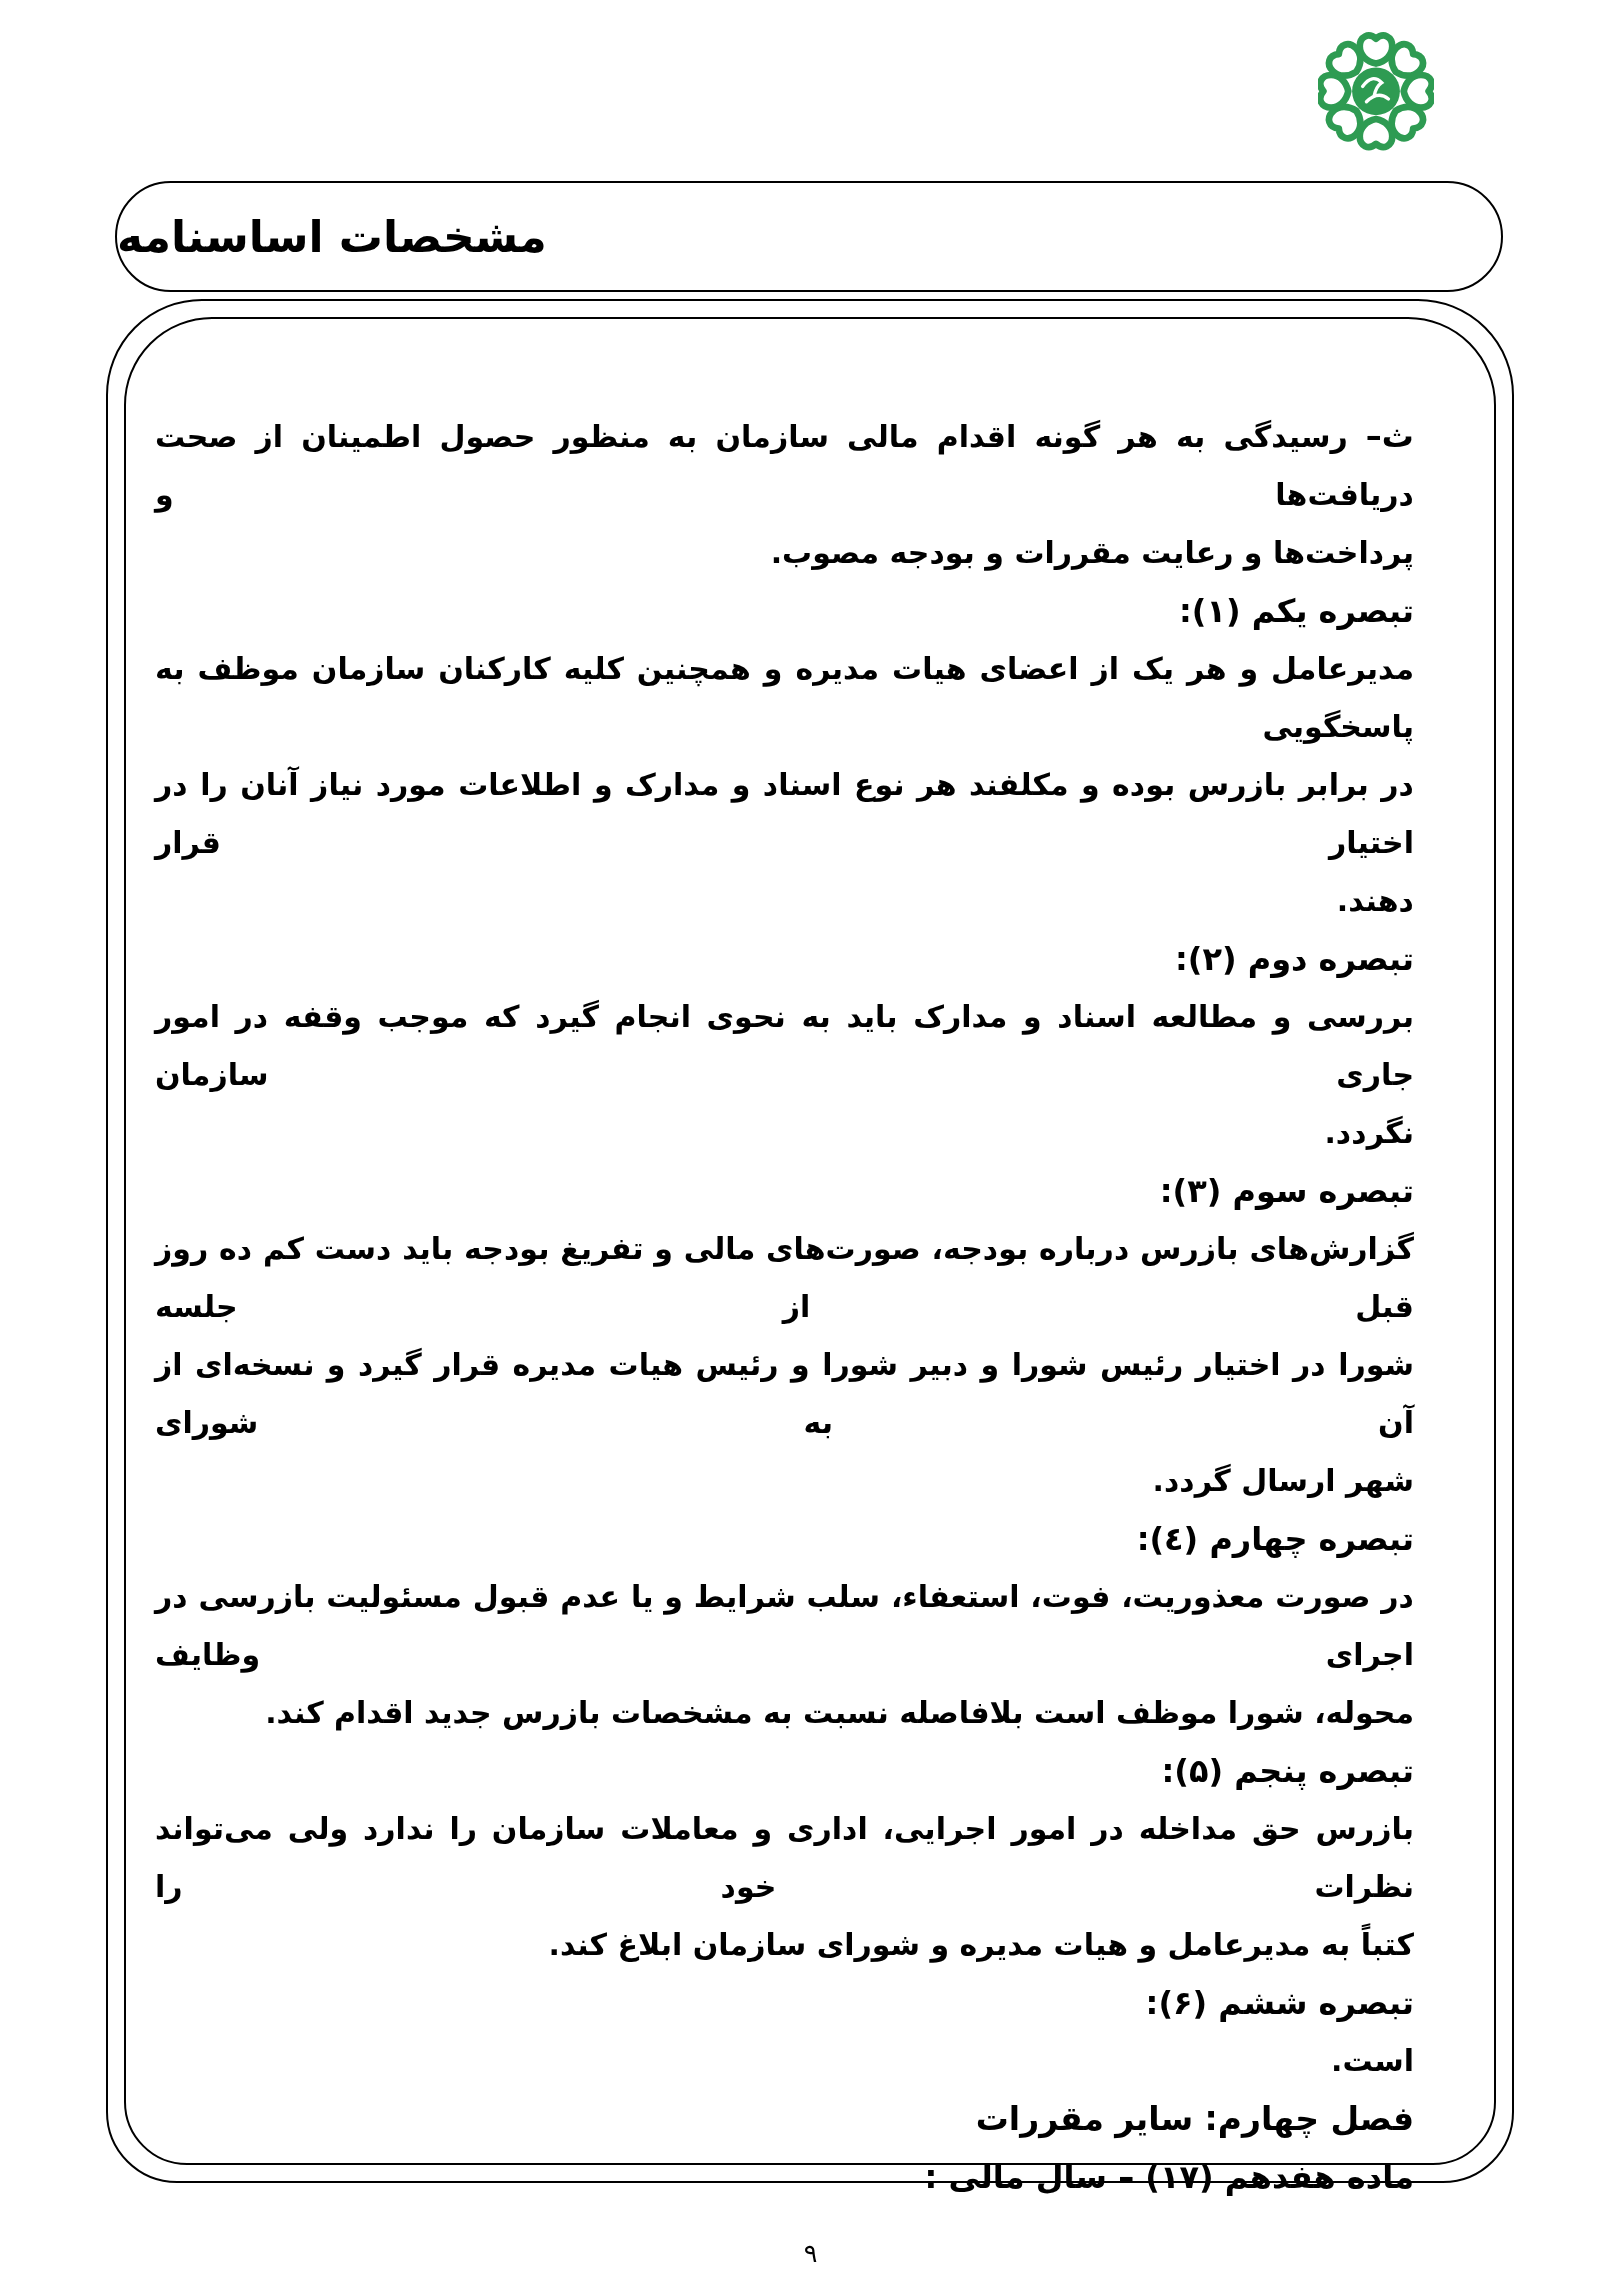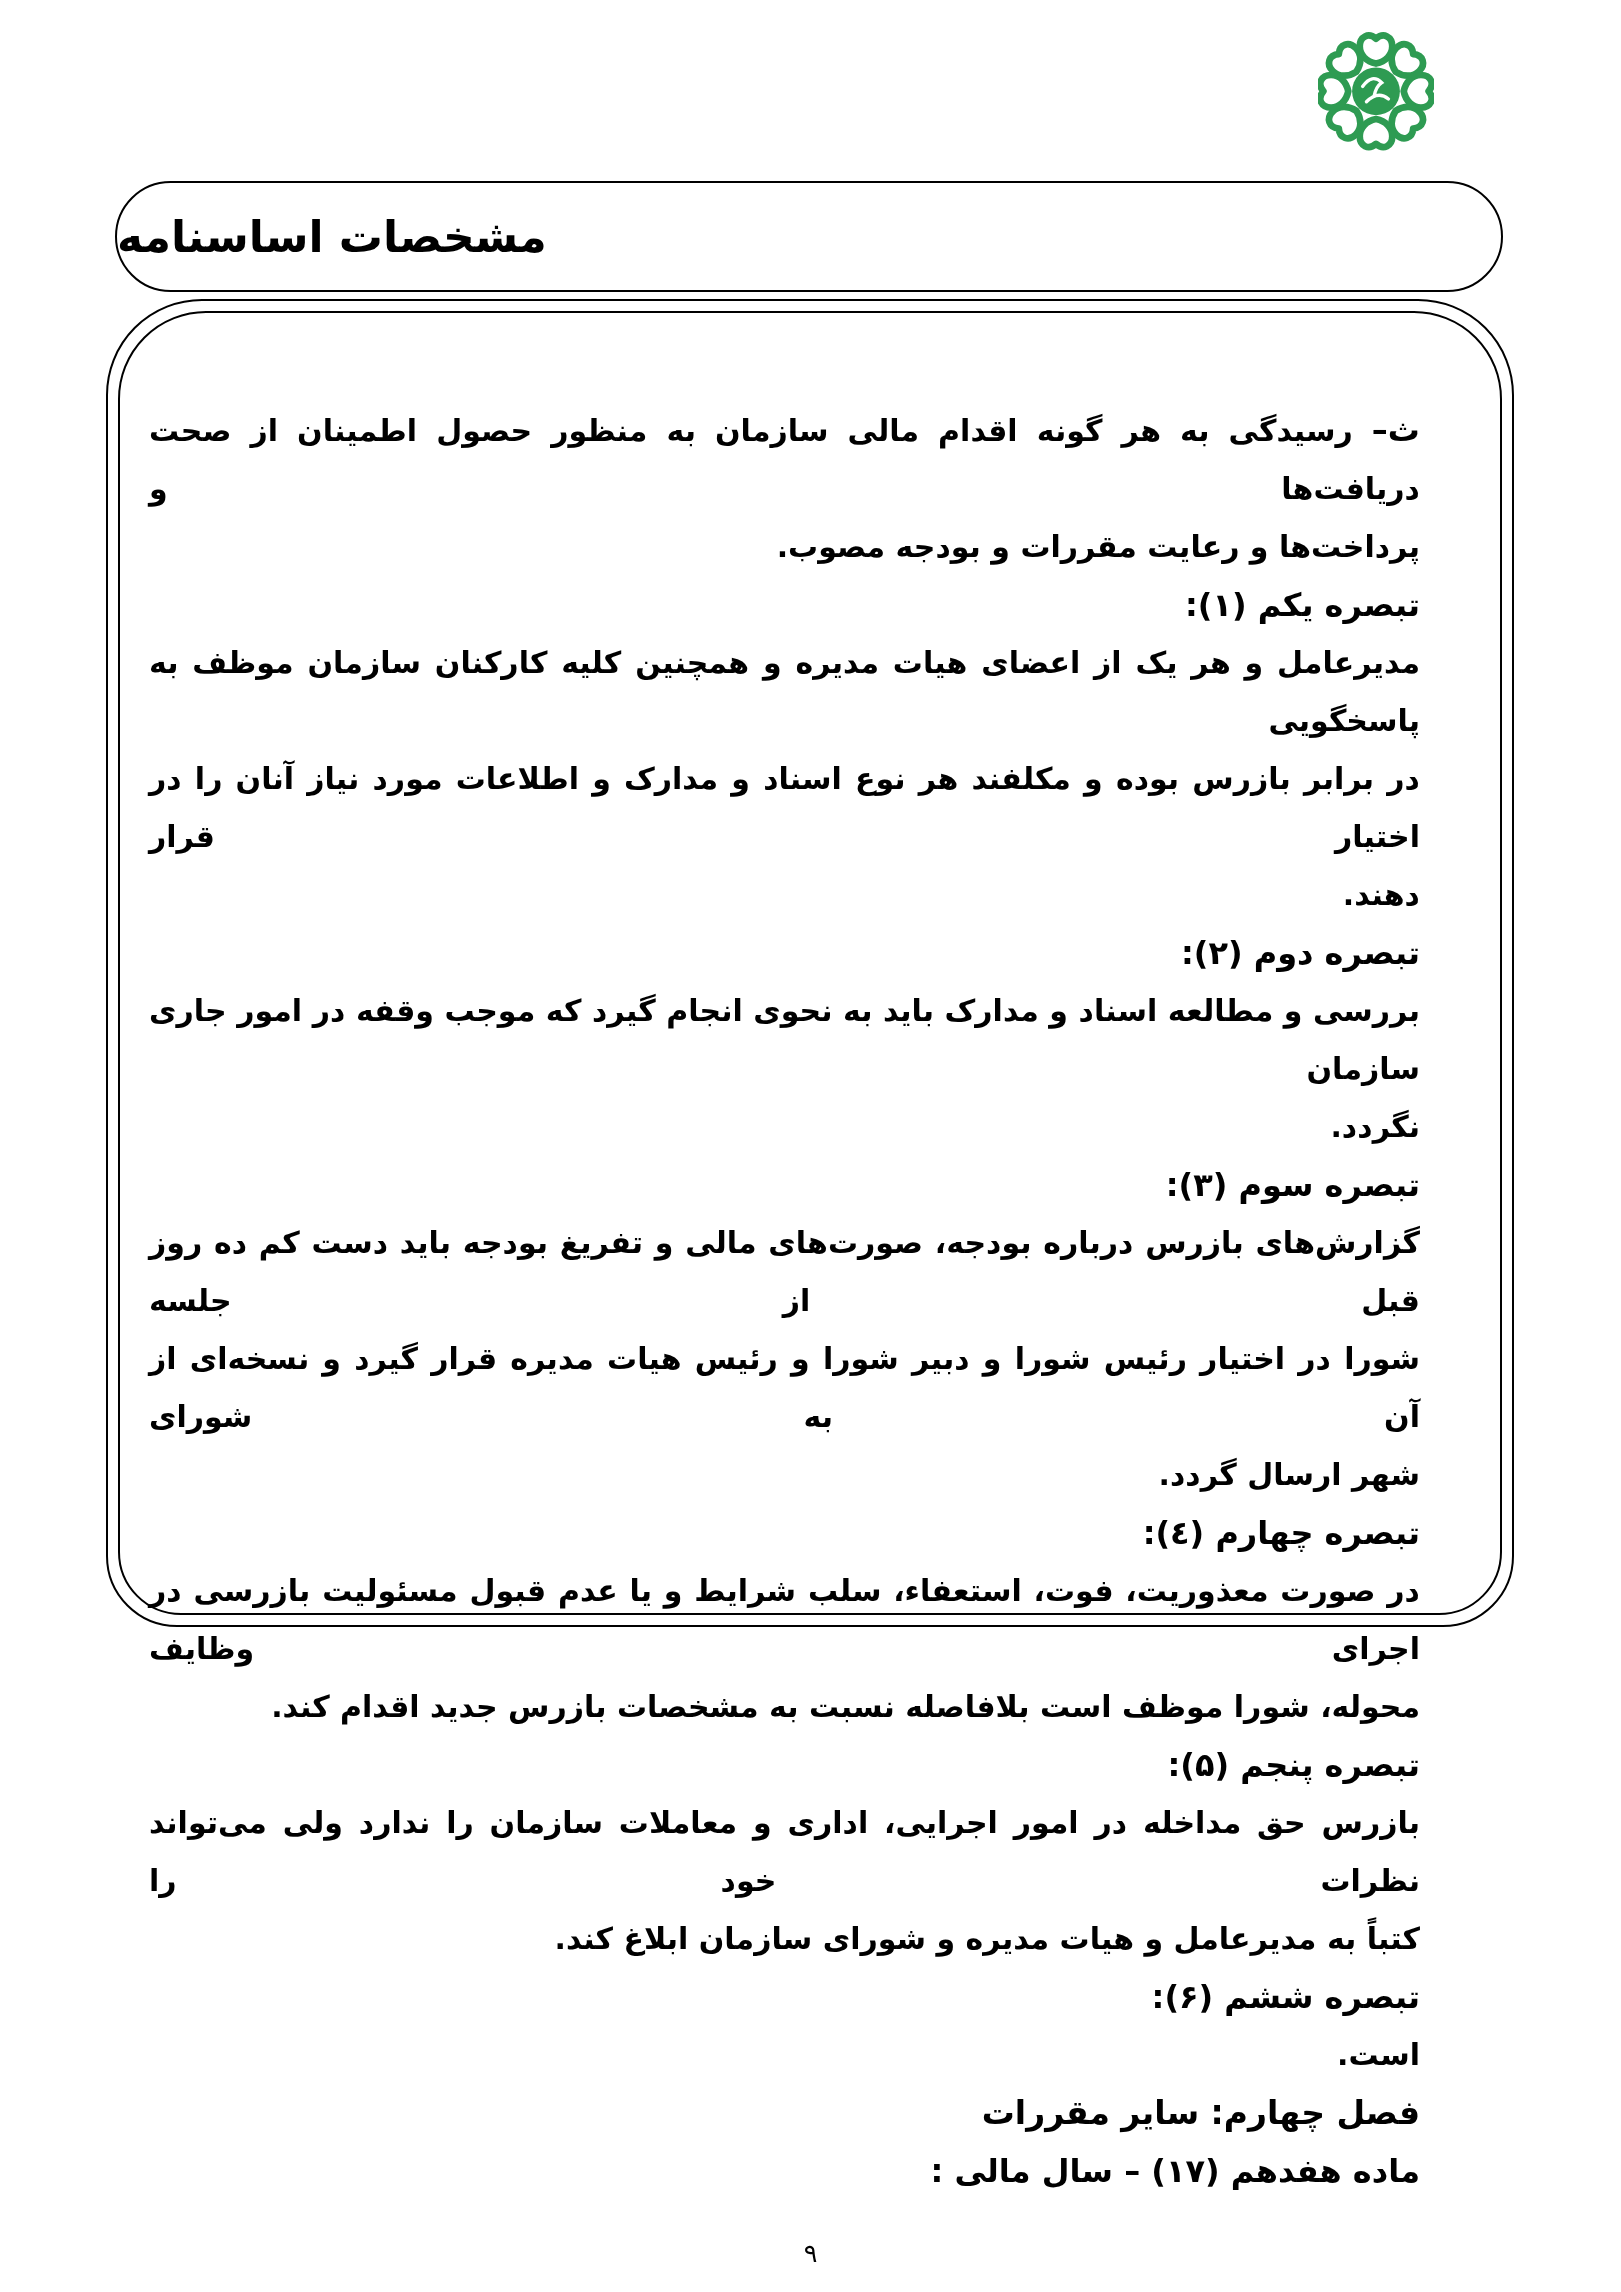--- a/index.html
+++ b/index.html
@@ -36,25 +36,25 @@
   }
   .title-text {
     font-size: 44px;
     font-weight: bold;
   }
   .main-box {
     position: absolute;
     left: 106px;
     top: 299px;
     width: 1408px;
-    height: 1328px;
+    height: 1884px;
     border: 2.9px solid #000;
     border-radius: 96px 96px 71px 71px;
     box-sizing: border-box;
-    padding: 10px;
+    padding: 16px;
   }
   .main-inner {
     width: 100%;
     height: 100%;
     border: 2.9px solid #000;
     border-radius: 88px 88px 63px 63px;
     box-sizing: border-box;
     padding: 88px 80px 0 29px;
     direction: rtl;
     overflow: visible;

